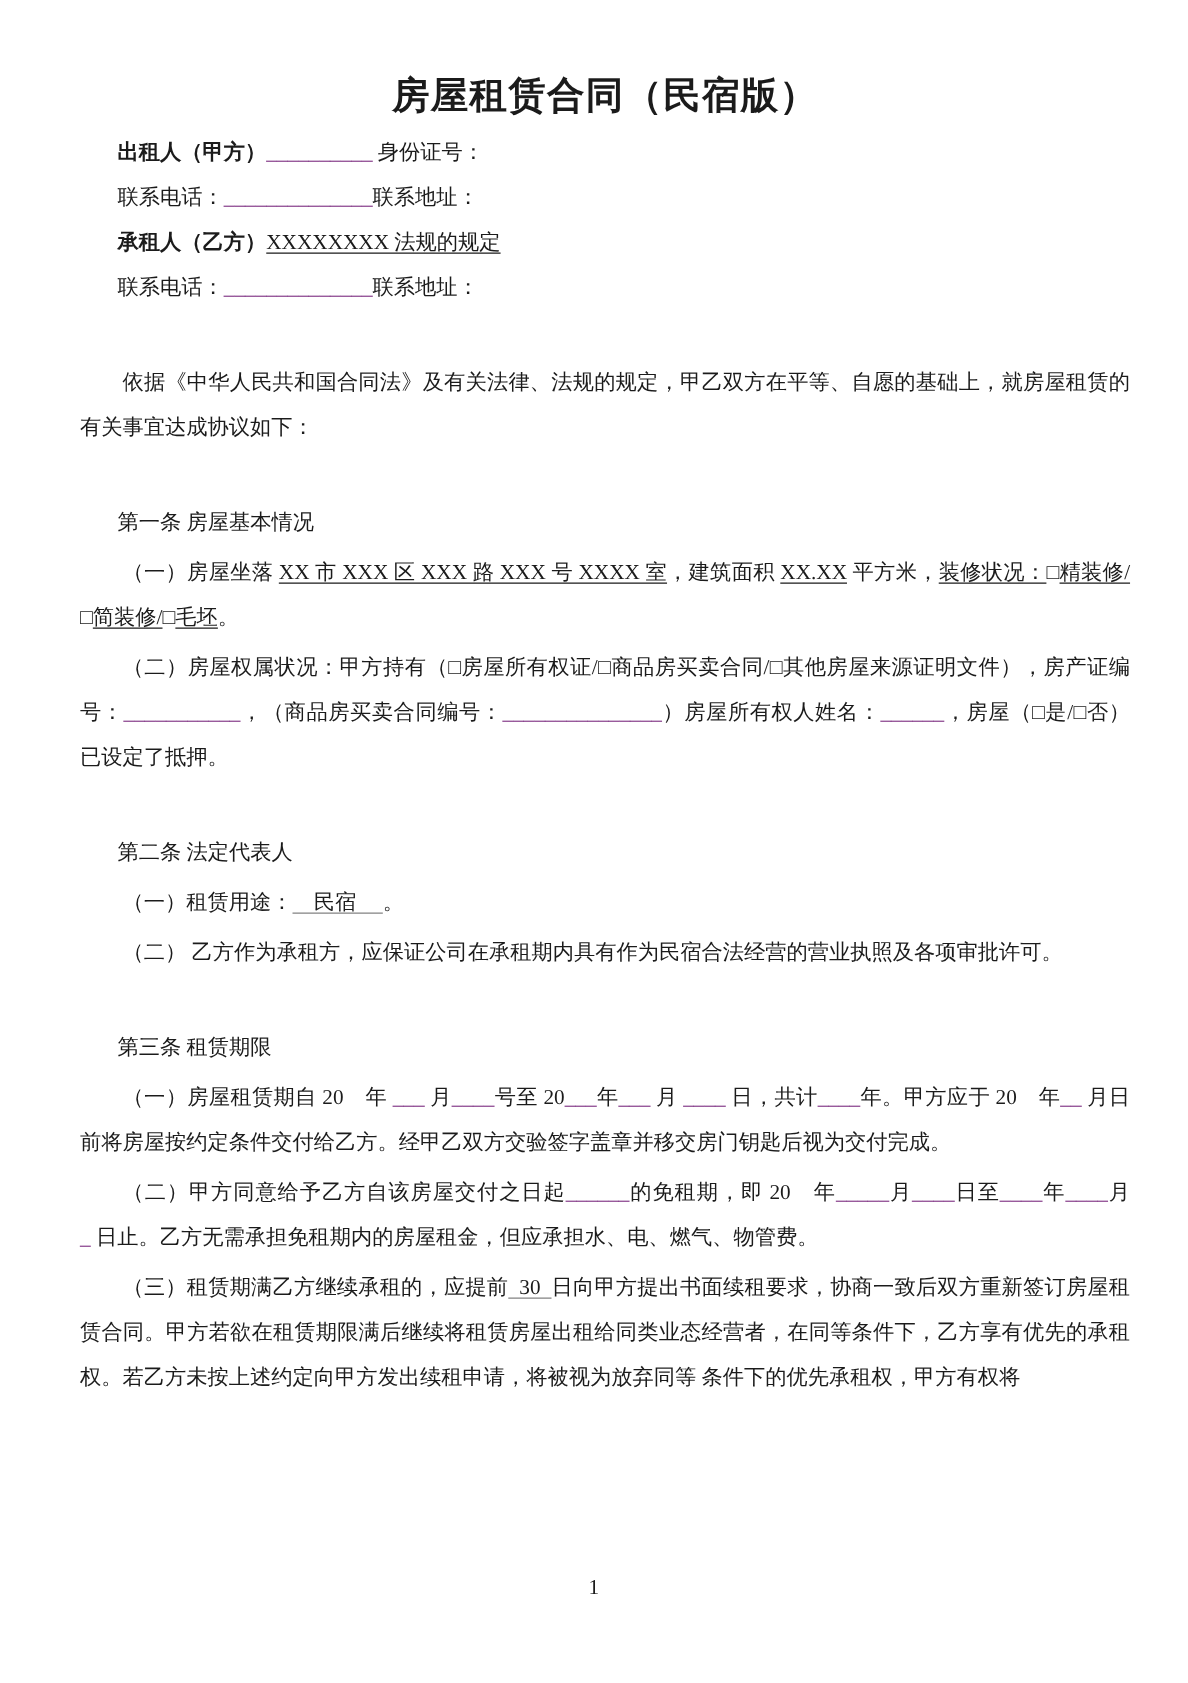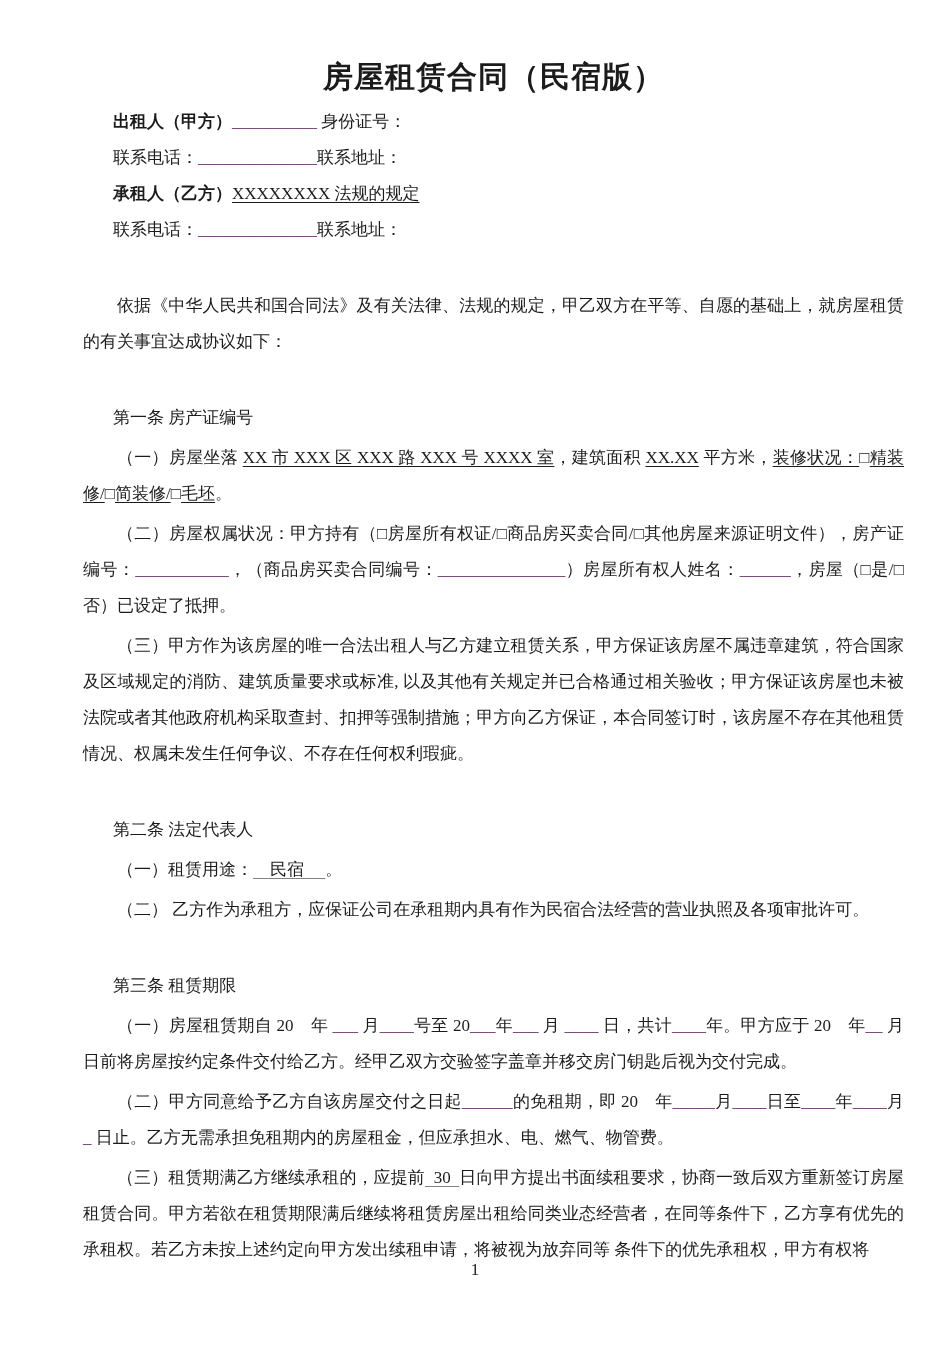--- a/index.html
+++ b/index.html
@@ -2,21 +2,21 @@
 <html><head>
 <meta charset="utf-8">
 <style>
   html,body{margin:0;padding:0;background:#ffffff;}
   body{
     width:950px;height:1346px;overflow:hidden;
     font-family:"Liberation Serif","DejaVu Serif",serif;
     color:#1b1b1b;
   }
   .page{position:relative;width:950px;height:1346px;background:#ffffff;}
-  .content{padding:56px 42px 0 79px;}
+  .content{padding:56px 42px 0 60px;}
   .title{
     font-size:30px;font-weight:bold;text-align:center;
     margin:0 0 6px 0;line-height:42px;letter-spacing:1px;
   }
   .hline{
     font-size:17px;line-height:36px;margin:0;
     text-indent:2em;white-space:nowrap;
   }
   .para{
     font-size:17px;line-height:36px;margin:4px;
@@ -48,24 +48,23 @@
     <div>
         <p class="hline"><span class="b">出租人（甲方）</span><span class="bl">__________</span><span> 身份证号：</span></p>
         <p class="hline"><span>联系电话：</span><span class="bl">______________</span><span>联系地址：</span></p>
         <p class="hline"><span class="b">承租人（乙方）</span><span class="u">XXXXXXXX 法规的规定</span></p>
         <p class="hline"><span>联系电话：</span><span class="bl">______________</span><span>联系地址：</span></p>
       </div>
     <div>
         <div class="blankline"></div>
         <p class="para"><span>依据《中华人民共和国合同法》及有关法律、法规的规定，甲乙双方在平等、自愿的基础上，就房屋租赁的有关事宜达成协议如下：</span></p>
         <div class="blankline"></div>
-        <p class="heading"><span>第一条 房产证编号</span></p>
+        <p class="heading"><span>第一条 房屋基本情况</span></p>
         <p class="para"><span>（一）房屋坐落 </span><span class="u">XX 市 XXX 区 XXX 路 XXX 号 XXXX 室</span><span>，建筑面积 </span><span class="u">XX.XX</span><span> 平方米，</span><span class="u">装修状况：</span><span>□</span><span class="u">精装修/</span><span>□</span><span class="u">简装修/</span><span>□</span><span class="u">毛坯</span><span>。</span></p>
         <p class="para"><span>（二）房屋权属状况：甲方持有（□房屋所有权证/□商品房买卖合同/□其他房屋来源证明文件），房产证编号：</span><span class="bl">___________</span><span>，（商品房买卖合同编号：</span><span class="bl">_______________</span><span>）房屋所有权人姓名：</span><span class="bl">______</span><span>，房屋（□是/□否）已设定了抵押。</span></p>
-        <p class="para"><span>（三）甲方作为该房屋的唯一合法出租人与乙方建立租赁关系，甲方保证该房屋不属违章建筑，符合国家及区域规定的消防、建筑质量要求或标准, 以及其他有关规定并已合格通过相关验收；甲方保证该房屋也未被法院或者其他政府机构采取查封、扣押等强制措施；甲方向乙方保证，本合同签订时，该房屋不存在其他租赁情况、权属未发生任何争议、不存在任何权利瑕疵。</span></p>
         <div class="blankline"></div>
         <p class="heading"><span>第二条 法定代表人</span></p>
         <p class="para"><span>（一）租赁用途：</span><span class="ub">　民宿　&nbsp;</span><span>。</span></p>
         <p class="para"><span>（二）&nbsp;乙方作为承租方，应保证公司在承租期内具有作为民宿合法经营的营业执照及各项审批许可。</span></p>
         <div class="blankline"></div>
         <p class="heading"><span>第三条 租赁期限</span></p>
         <p class="para"><span>（一）房屋租赁期自 20　年 </span><span class="bl">___</span><span> 月</span><span class="bl">____</span><span>号至 20</span><span class="bl">___</span><span>年</span><span class="bl">___</span><span> 月 </span><span class="bl">____</span><span> 日，共计</span><span class="bl">____</span><span>年。甲方应于 20　年</span><span class="bl">__</span><span> 月日前将房屋按约定条件交付给乙方。经甲乙双方交验签字盖章并移交房门钥匙后视为交付完成。</span></p>
         <p class="para"><span>（二）甲方同意给予乙方自该房屋交付之日起</span><span class="bl">______</span><span>的免租期，即 20　年</span><span class="bl">_____</span><span>月</span><span class="bl">____</span><span>日至</span><span class="bl">____</span><span>年</span><span class="bl">____</span><span>月</span><span class="bl">_</span><span>&nbsp;日止。乙方无需承担免租期内的房屋租金，但应承担水、电、燃气、物管费。</span></p>
         <p class="para"><span>（三）租赁期满乙方继续承租的，应提前</span><span class="ub">&nbsp;&nbsp;30&nbsp;&nbsp;</span><span>日向甲方提出书面续租要求，协商一致后双方重新签订房屋租赁合同。甲方若欲在租赁期限满后继续将租赁房屋出租给同类业态经营者，在同等条件下，乙方享有优先的承租权。若乙方未按上述约定向甲方发出续租申请，将被视为放弃同等 条件下的优先承租权，甲方有权将</span></p>
       </div>

